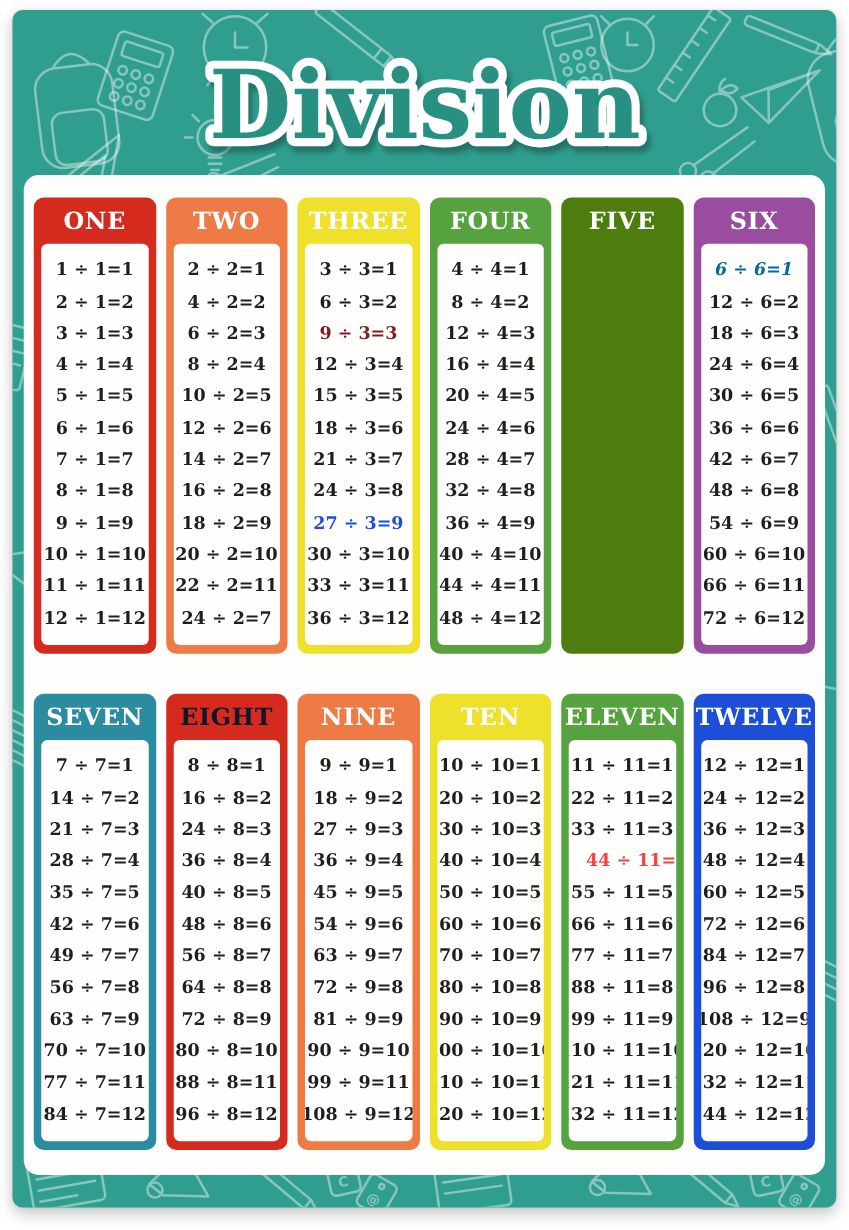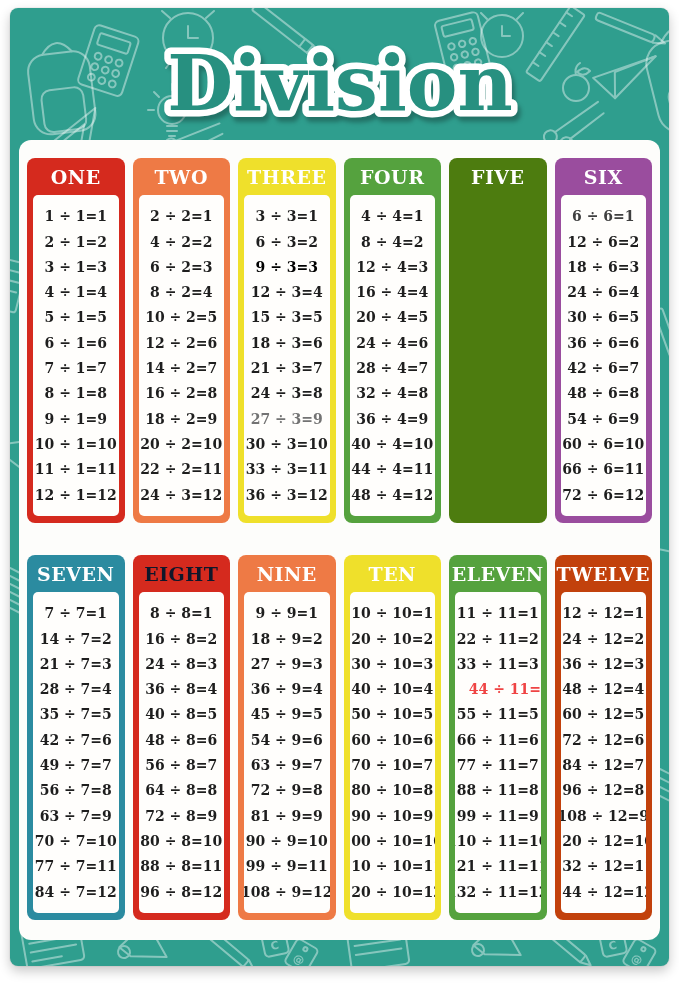--- a/index.html
+++ b/index.html
@@ -228,36 +228,36 @@
               <div class="equation" style="color: rgb(30, 30, 30);">4 ÷ 2=2</div>
               <div class="equation" style="color: rgb(30, 30, 30);">6 ÷ 2=3</div>
               <div class="equation" style="color: rgb(30, 30, 30);">8 ÷ 2=4</div>
               <div class="equation" style="color: rgb(30, 30, 30);">10 ÷ 2=5</div>
               <div class="equation" style="color: rgb(30, 30, 30);">12 ÷ 2=6</div>
               <div class="equation" style="color: rgb(30, 30, 30);">14 ÷ 2=7</div>
               <div class="equation" style="color: rgb(30, 30, 30);">16 ÷ 2=8</div>
               <div class="equation" style="color: rgb(30, 30, 30);">18 ÷ 2=9</div>
               <div class="equation" style="color: rgb(30, 30, 30);">20 ÷ 2=10</div>
               <div class="equation" style="color: rgb(30, 30, 30);">22 ÷ 2=11</div>
-              <div class="equation" style="color: rgb(30, 30, 30);">24 ÷ 3=12</div>
+              <div class="equation" style="color: rgb(30, 30, 30);">24 ÷ 2=7</div>
             </div>
   </div>
 
   <div class="table-box" style="background: rgb(239, 224, 43);">
     <div class="table-header" style="color: rgb(255, 255, 255);">THREE</div>
     <div class="equation-list">
               <div class="equation" style="color: rgb(30, 30, 30);">3 ÷ 3=1</div>
               <div class="equation" style="color: rgb(30, 30, 30);">6 ÷ 3=2</div>
-              <div class="equation" style="color: #000000;">9 ÷ 3=3</div>
+              <div class="equation" style="color: #7f1d1d;">9 ÷ 3=3</div>
               <div class="equation" style="color: rgb(30, 30, 30);">12 ÷ 3=4</div>
               <div class="equation" style="color: rgb(30, 30, 30);">15 ÷ 3=5</div>
               <div class="equation" style="color: rgb(30, 30, 30);">18 ÷ 3=6</div>
               <div class="equation" style="color: rgb(30, 30, 30);">21 ÷ 3=7</div>
               <div class="equation" style="color: rgb(30, 30, 30);">24 ÷ 3=8</div>
-              <div class="equation" style="color: #737373; text-align: center;">27 ÷ 3=9</div>
+              <div class="equation" style="color: #1d4ed8; text-align: center;">27 ÷ 3=9</div>
               <div class="equation" style="color: rgb(30, 30, 30);">30 ÷ 3=10</div>
               <div class="equation" style="color: rgb(30, 30, 30);">33 ÷ 3=11</div>
               <div class="equation" style="color: rgb(30, 30, 30);">36 ÷ 3=12</div>
             </div>
   </div>
 
   <div class="table-box" style="background: rgb(85, 162, 62);">
     <div class="table-header" style="color: rgb(255, 255, 255);">FOUR</div>
     <div class="equation-list">
               <div class="equation" style="color: rgb(30, 30, 30);">4 ÷ 4=1</div>
@@ -275,21 +275,21 @@
             </div>
   </div>
 
   <div class="table-box" style="background: #4d7c0f;">
     <div class="table-header" style="color: rgb(255, 255, 255);">FIVE</div>
   </div>
 
   <div class="table-box" style="background: rgb(154, 77, 158);">
     <div class="table-header" style="color: rgb(255, 255, 255);">SIX</div>
     <div class="equation-list">
-              <div class="equation" style="color: #404040;">6 ÷ 6=1</div>
+              <div class="equation" style="color: #0369a1; font-style: italic;">6 ÷ 6=1</div>
               <div class="equation" style="color: rgb(30, 30, 30);">12 ÷ 6=2</div>
               <div class="equation" style="color: rgb(30, 30, 30);">18 ÷ 6=3</div>
               <div class="equation" style="color: rgb(30, 30, 30);">24 ÷ 6=4</div>
               <div class="equation" style="color: rgb(30, 30, 30);">30 ÷ 6=5</div>
               <div class="equation" style="color: rgb(30, 30, 30);">36 ÷ 6=6</div>
               <div class="equation" style="color: rgb(30, 30, 30);">42 ÷ 6=7</div>
               <div class="equation" style="color: rgb(30, 30, 30);">48 ÷ 6=8</div>
               <div class="equation" style="color: rgb(30, 30, 30);">54 ÷ 6=9</div>
               <div class="equation" style="color: rgb(30, 30, 30);">60 ÷ 6=10</div>
               <div class="equation" style="color: rgb(30, 30, 30);">66 ÷ 6=11</div>
@@ -381,21 +381,21 @@
               <div class="equation" style="color: rgb(30, 30, 30);">66 ÷ 11=6</div>
               <div class="equation" style="color: rgb(30, 30, 30);">77 ÷ 11=7</div>
               <div class="equation" style="color: rgb(30, 30, 30);">88 ÷ 11=8</div>
               <div class="equation" style="color: rgb(30, 30, 30);">99 ÷ 11=9</div>
               <div class="equation" style="color: rgb(30, 30, 30);">110 ÷ 11=10</div>
               <div class="equation" style="color: rgb(30, 30, 30);">121 ÷ 11=11</div>
               <div class="equation" style="color: rgb(30, 30, 30);">132 ÷ 11=12</div>
             </div>
   </div>
 
-  <div class="table-box" style="background: #c2410c;">
+  <div class="table-box" style="background: #1d4ed8;">
     <div class="table-header" style="color: rgb(255, 255, 255);">TWELVE</div>
     <div class="equation-list">
               <div class="equation" style="color: rgb(30, 30, 30);">12 ÷ 12=1</div>
               <div class="equation" style="color: rgb(30, 30, 30);">24 ÷ 12=2</div>
               <div class="equation" style="color: rgb(30, 30, 30);">36 ÷ 12=3</div>
               <div class="equation" style="color: rgb(30, 30, 30);">48 ÷ 12=4</div>
               <div class="equation" style="color: rgb(30, 30, 30);">60 ÷ 12=5</div>
               <div class="equation" style="color: rgb(30, 30, 30);">72 ÷ 12=6</div>
               <div class="equation" style="color: rgb(30, 30, 30);">84 ÷ 12=7</div>
               <div class="equation" style="color: rgb(30, 30, 30);">96 ÷ 12=8</div>

